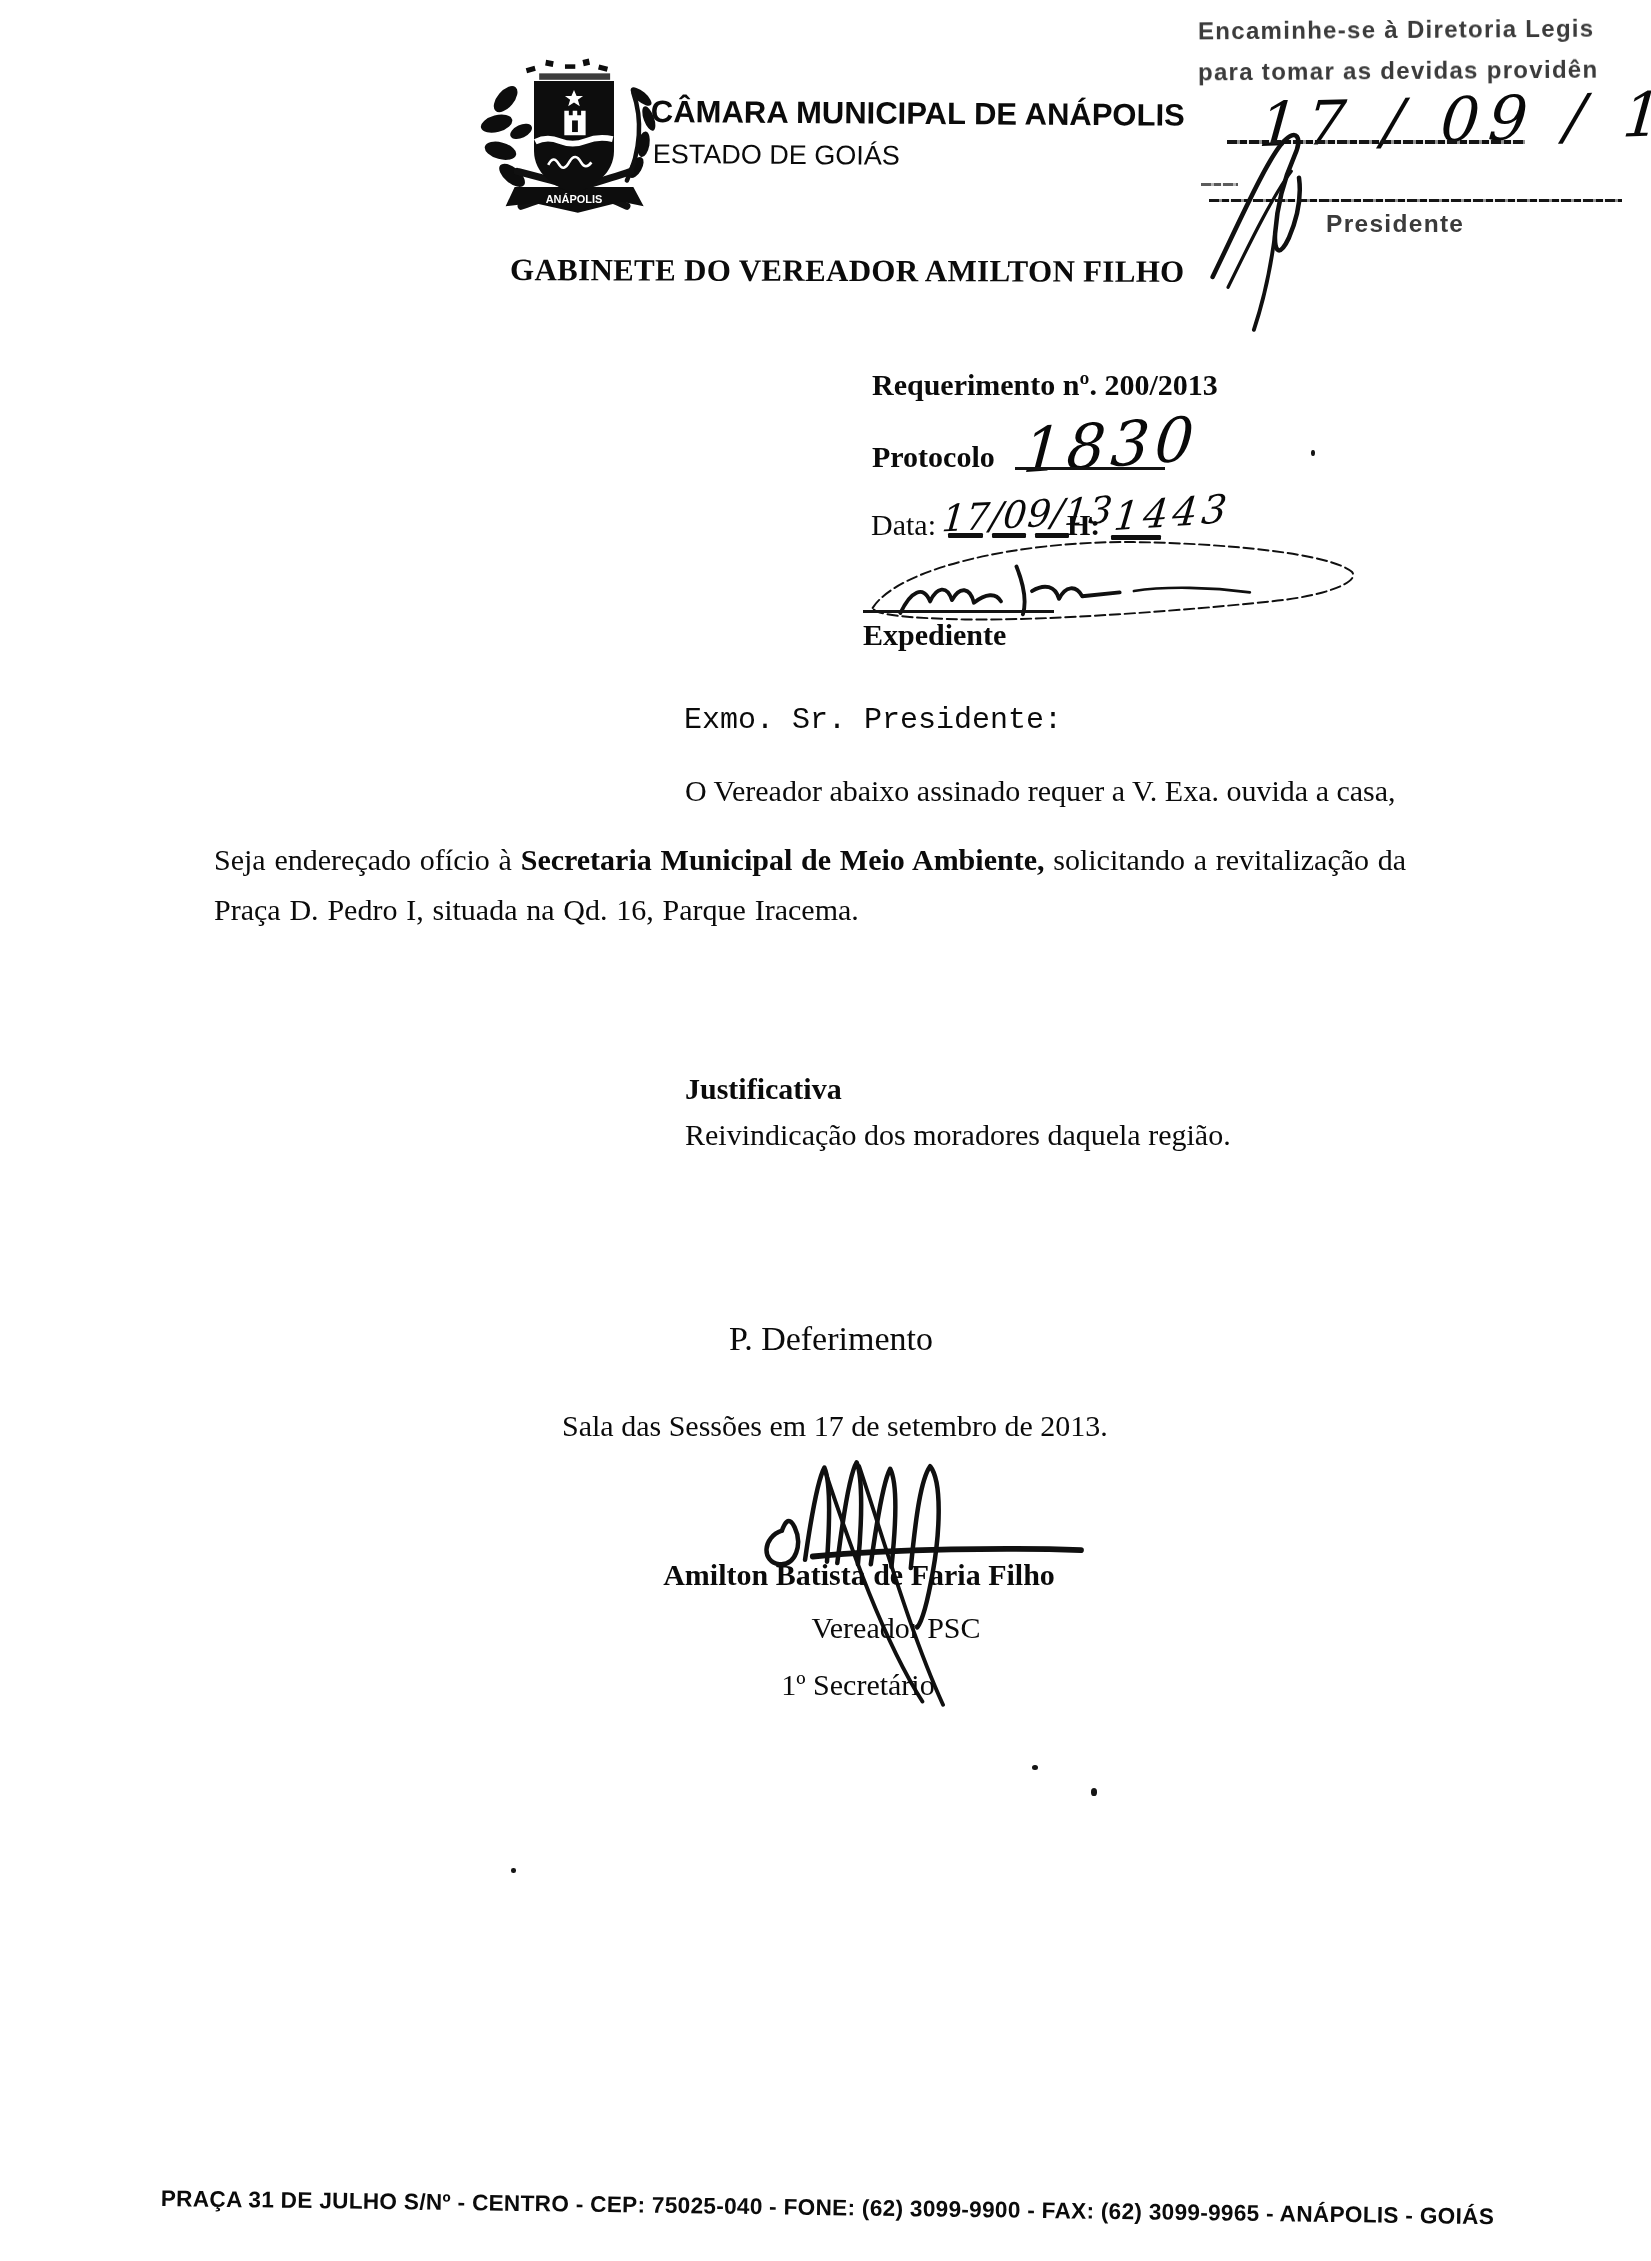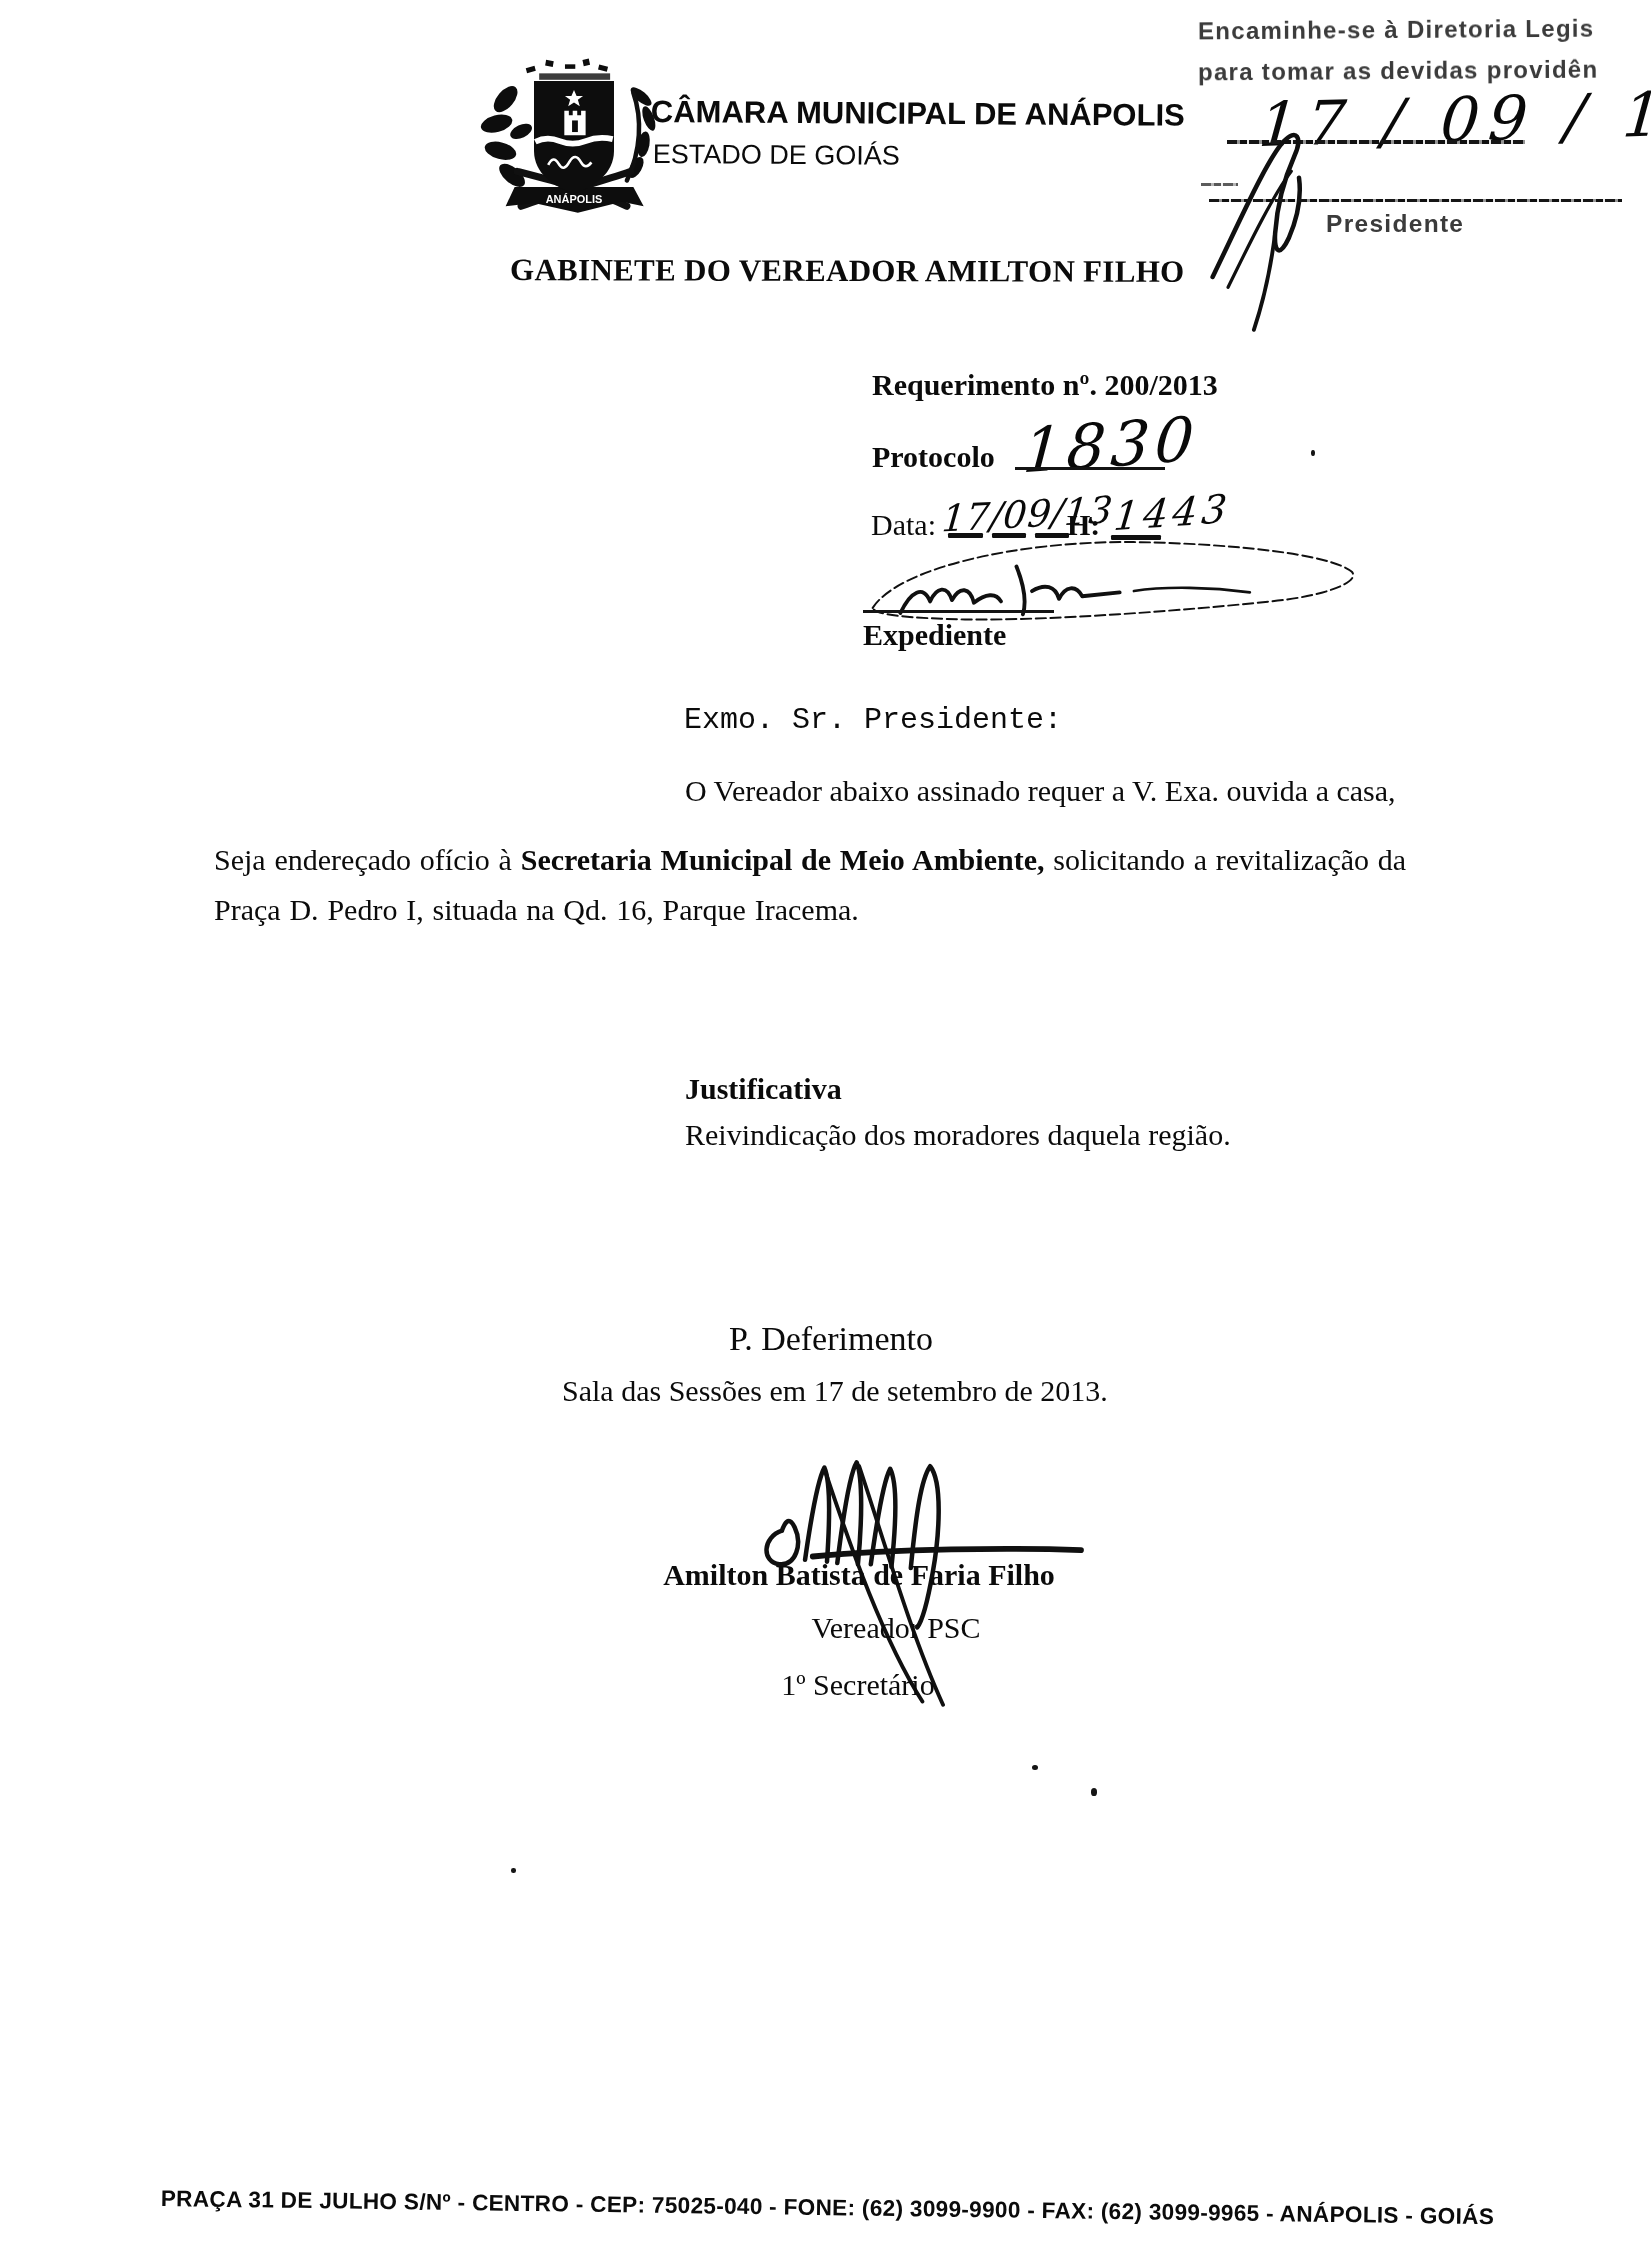--- a/index.html
+++ b/index.html
@@ -28,21 +28,21 @@
   .date-value{left:942px;top:493px;font-size:37px;letter-spacing:0.6px;transform:rotate(-3deg) skewX(-8deg);}
   .hour-label{left:1067px;top:508px;font-size:30px;font-weight:bold;}
   .hour-value{left:1114px;top:490px;font-size:39px;letter-spacing:4.5px;transform:rotate(-4deg) skewX(-10deg);}
   .expedient-label{left:863px;top:618px;font-size:30px;font-weight:bold;}
   .salutation{left:684px;top:703px;font-size:30px;font-family:Liberation Mono, monospace;}
   .intro{left:685px;top:774px;font-size:30px;}
   .para{left:214px;top:835px;font-size:30px;line-height:50px;width:1316px;white-space:normal;word-spacing:1.3px;}
   .just-title{left:685px;top:1072px;font-size:30px;font-weight:bold;}
   .just-text{left:685px;top:1118px;font-size:30px;}
   .deferment{left:685px;top:1320px;font-size:34px;margin-left:44px;}
-  .session{left:562px;top:1374px;font-size:30px;}
+  .session{left:562px;top:1409px;font-size:30px;}
   .signer{transform:translateX(-50%);}
   .signer-name{left:859px;top:1558px;font-size:30px;font-weight:bold;}
   .signer-role{left:860px;top:1611px;font-size:30px;margin-left:36px;}
   .signer-title{left:858px;top:1668px;font-size:30px;}
   .footer{
     left:161px;top:2186px;font-size:22.6px;font-weight:bold;letter-spacing:0.3px;
     font-family:"Liberation Sans",sans-serif;transform:rotate(0.78deg);transform-origin:left top;
   }
   .hline{position:absolute;background:#141414;}
   .rough{

